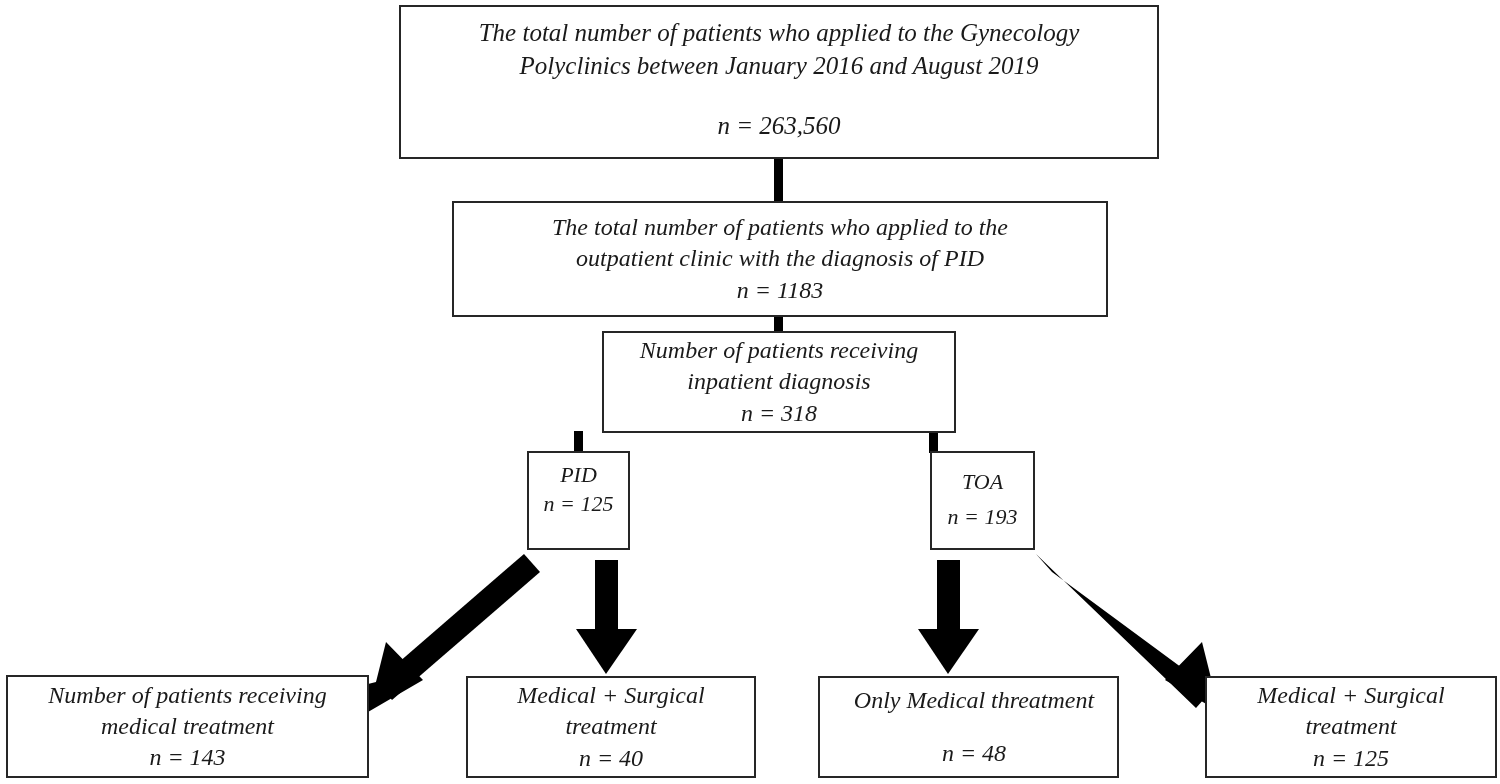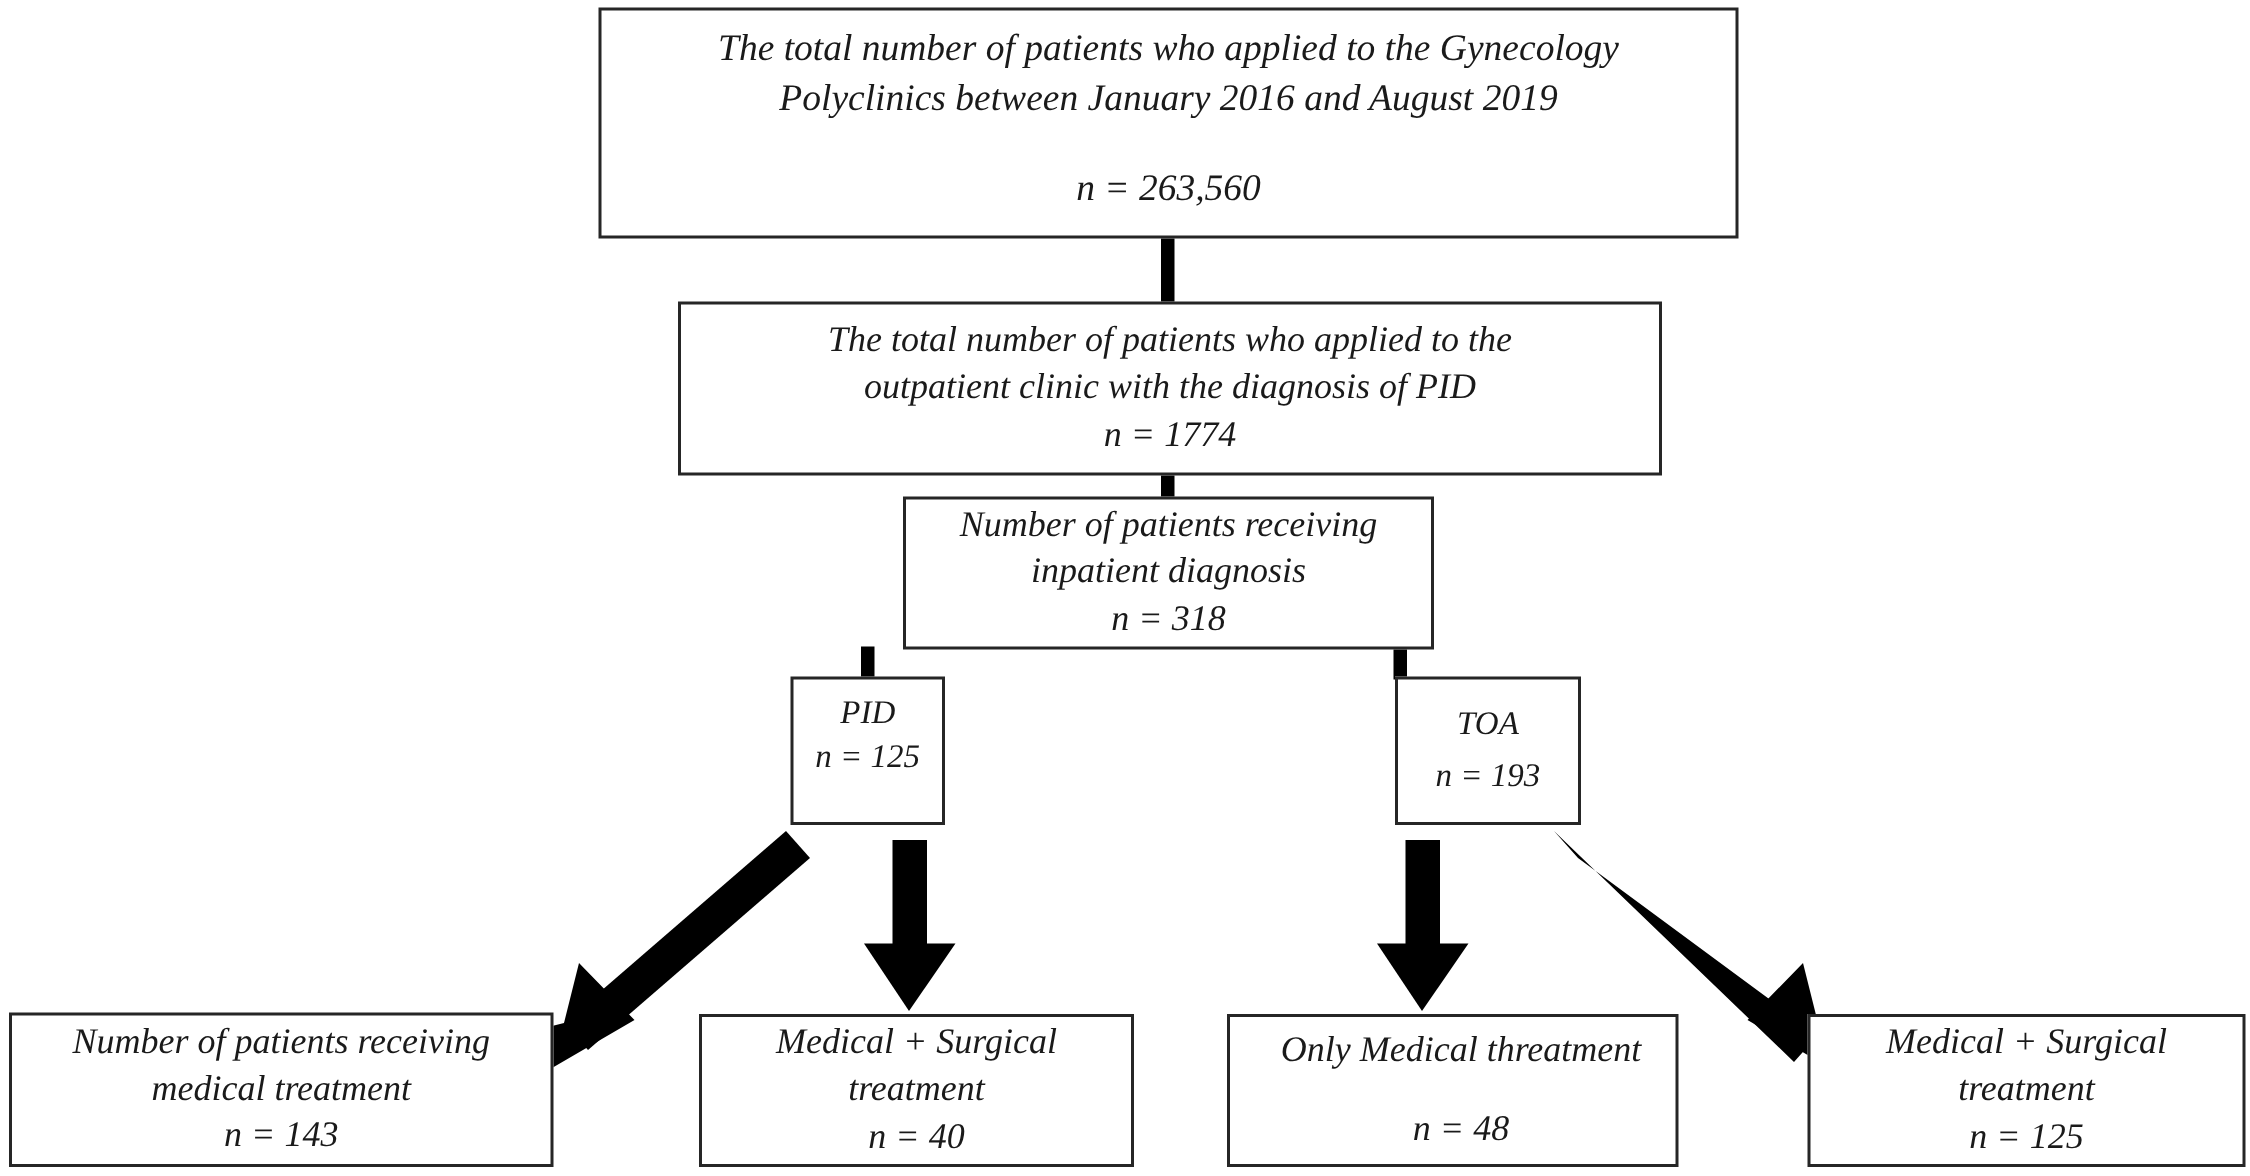--- a/index.html
+++ b/index.html
@@ -56,21 +56,21 @@
   }
 
   #node-pid {
     left: 527px; top: 451px; width: 103px; height: 99px;
     font-size: 22px;
     justify-content: flex-start;
     padding: 8px 0 10px 0;
   }
 
   #node-toa {
-    left: 930px; top: 451px; width: 124px; height: 99px;
+    left: 930px; top: 451px; width: 105px; height: 99px;
     font-size: 22px;
     justify-content: space-evenly;
     padding: 8px 0 10px 0;
   }
 
   #node-medical-treatment {
     left: 6px; top: 675px; width: 363px; height: 103px;
     font-size: 24px;
     justify-content: center;
   }
@@ -148,21 +148,21 @@
 
   <div class="node" id="node-total-applied">
     <span class="line">The total number of patients who applied to the Gynecology</span>
     <span class="line">Polyclinics between January 2016 and August 2019</span>
     <span class="line count">n = 263,560</span>
   </div>
 
   <div class="node" id="node-pid-diagnosis">
     <span class="line">The total number of patients who applied to the</span>
     <span class="line">outpatient clinic with the diagnosis of PID</span>
-    <span class="line count">n = 1774</span>
+    <span class="line count">n = 1183</span>
   </div>
 
   <div class="node" id="node-inpatient">
     <span class="line">Number of patients receiving</span>
     <span class="line">inpatient diagnosis</span>
     <span class="line count">n = 318</span>
   </div>
 
   <div class="node" id="node-pid">
     <span class="line">PID</span>

